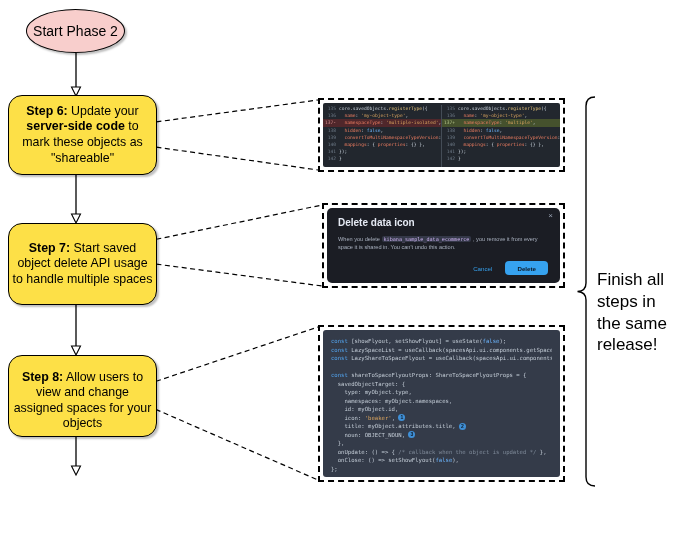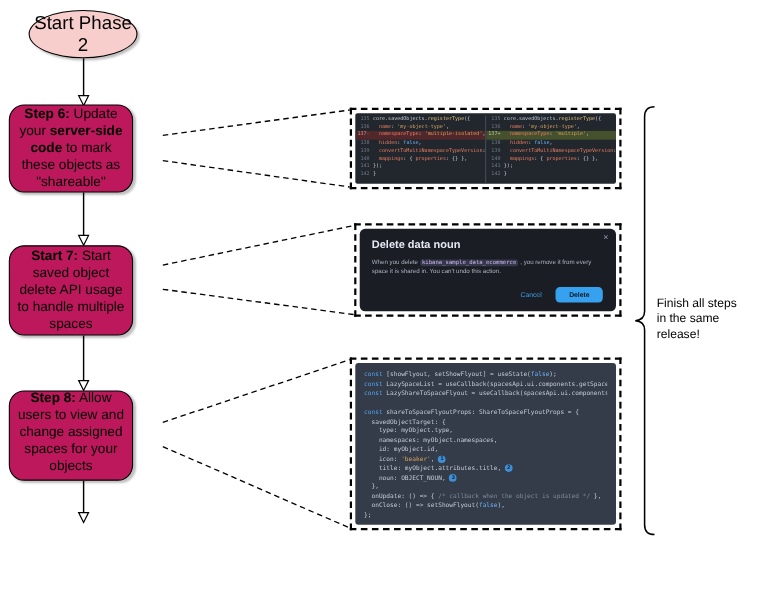--- a/index.html
+++ b/index.html
@@ -2,25 +2,25 @@
 <html><head>
 <meta charset="utf-8">
 <style>
   html,body{margin:0;padding:0;background:#fff;}
   #canvas{position:relative;width:691px;height:535px;background:#fff;
           font-family:"Liberation Sans",sans-serif;overflow:hidden;}
   svg.overlay{position:absolute;left:0;top:0;width:691px;height:535px;pointer-events:none;}
 
   
   .terminal{position:absolute;border:1.5px solid #000;border-radius:50%;background:#f8cecc;
-            display:flex;align-items:center;justify-content:center;font-size:17px;color:#000;
+            display:flex;align-items:center;justify-content:center;font-size:14px;color:#000;
             box-shadow:2px 2px 2px rgba(0,0,0,.25);box-sizing:border-box;text-align:center;}
   #start{left:26px;top:9px;width:99px;height:44px;}
   #finish{left:25px;top:475px;width:101px;height:48px;}
-  .step{position:absolute;left:8px;width:113px;border:1.5px solid #000;border-radius:14px;background:#be185d;
+  .step{position:absolute;left:8px;width:149px;border:1.5px solid #000;border-radius:14px;background:#fde047;
         display:flex;align-items:center;justify-content:center;text-align:center;font-size:12.4px;
         line-height:1.26;padding:4px 3px;box-sizing:border-box;color:#000;
         box-shadow:2px 2px 2px rgba(0,0,0,.25);}
   #step6{top:95px;height:80px;}
   #step7{top:223px;height:82px;}
   #step8{top:355px;height:82px;align-items:flex-end;}
   .sg-b{font-weight:bold;}
 
   
   .frame{position:absolute;border:2px dashed #000;padding:3px;box-sizing:border-box;background:#fff;}
@@ -66,21 +66,21 @@
          box-sizing:border-box;font-family:"DejaVu Sans Mono",monospace;font-size:5.6px;
          line-height:8.5px;overflow:hidden;white-space:pre;color:#d6dce6;}
   .cl{height:8.5px;overflow:hidden;}
   .sg-kw{color:#53a6f2;}
   .sg-c{color:#7f8a99;}
   .sg-n{display:inline-block;width:7px;height:7px;border-radius:50%;background:#3f8fd6;
         color:#0d1a28;font-size:5px;line-height:7px;text-align:center;font-weight:bold;
         font-family:"Liberation Sans",sans-serif;vertical-align:middle;}
 
   
-  .note{position:absolute;left:597px;top:269px;width:84px;font-size:11px;line-height:1.28;color:#000;}
+  .note{position:absolute;left:597px;top:269px;width:84px;font-size:17px;line-height:1.28;color:#000;}
 </style>
 </head>
 <body>
 
 <div id="canvas">
 
   <svg class="overlay" viewBox="0 0 691 535">
 
     <g stroke="#000" stroke-width="1.3">
       <line x1="76" y1="53" x2="76" y2="87"></line>
@@ -117,21 +117,21 @@
 
   <div class="terminal" id="start">
     <span>Start Phase 2</span>
   </div>
 
   <div class="step" id="step6">
     <div><span class="sg-b">Step 6:</span><span class="sg-t"> Update your </span><span class="sg-b">server-side code</span><span class="sg-t"> to mark these objects as "shareable"</span></div>
   </div>
 
   <div class="step" id="step7">
-    <div><span class="sg-b">Start 7:</span><span class="sg-t"> Start saved object delete API usage to handle multiple spaces</span></div>
+    <div><span class="sg-b">Step 7:</span><span class="sg-t"> Start saved object delete API usage to handle multiple spaces</span></div>
   </div>
 
   <div class="step" id="step8">
     <div><span class="sg-b">Step 8:</span><span class="sg-t"> Allow users to view and change assigned spaces for your objects</span></div>
   </div>
 
 
   <div class="frame" id="frame1">
     <div class="diff">
       <div class="dpanel">
@@ -152,21 +152,21 @@
           <div class="dl"><span class="ln">139</span><span class="lc"><span class="sg-k">  convertToMultiNamespaceTypeVersion</span><span class="sg-w">: </span></span></div>
           <div class="dl"><span class="ln">140</span><span class="lc"><span class="sg-k">  mappings</span><span class="sg-w">: { </span><span class="sg-k">properties</span><span class="sg-w">: {} },</span></span></div>
           <div class="dl"><span class="ln">141</span><span class="lc"><span class="sg-w">});</span></span></div>
           <div class="dl"><span class="ln">142</span><span class="lc"><span class="sg-w">}</span></span></div>
         </div>
     </div>
   </div>
 
   <div class="frame" id="frame2">
     <div class="modal">
-      <div class="modal-title">Delete data noun</div>
+      <div class="modal-title">Delete data icon</div>
       <div class="modal-close">×</div>
       <div class="modal-body"><span class="sg-t">When you delete </span><span class="sg-code">kibana_sample_data_ecommerce</span><span class="sg-t"> , you remove it from every space it is shared in. You can't undo this action.</span></div>
       <div class="modal-footer">
         <span class="cancel">Cancel</span>
         <span class="delete-btn">Delete</span>
       </div>
     </div>
   </div>
 
   <div class="frame" id="frame3">

